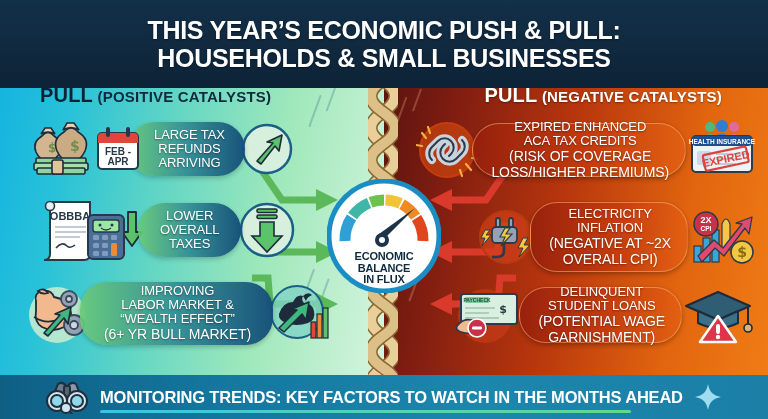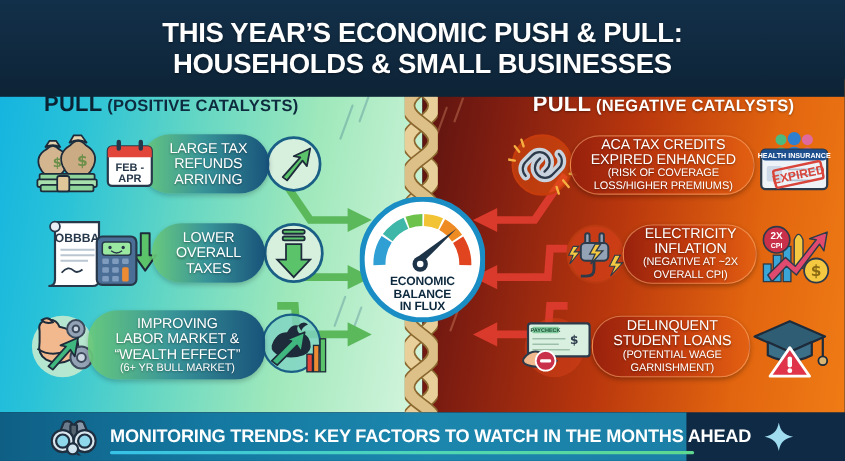--- a/index.html
+++ b/index.html
@@ -95,41 +95,41 @@
     background: linear-gradient(90deg, rgba(150,32,12,.92) 0%, rgba(196,60,14,.93) 55%, rgba(226,96,18,.92) 100%);
     border: 1.5px solid rgba(255,178,120,.55);
     box-shadow: 0 2px 5px rgba(0,0,0,.3);
   }
   .label {
     color: #ffffff; font-weight: normal; text-align: center;
     line-height: 1.08; text-shadow: 0 1px 2px rgba(0,0,0,.4);
     padding: 0 6px;
   }
   .label .l1 { font-size: 13px; display: block; letter-spacing: -.1px; }
-  .label .l2 { font-size: 10px; display: block; letter-spacing: -.1px; margin-top: 1px; }
+  .label .l2 { font-size: 14px; display: block; letter-spacing: -.1px; margin-top: 1px; }
 
   .art { flex: 0 0 auto; display: flex; align-items: center; justify-content: center; }
 
   
   .gauge-wrap {
     position: absolute; left: 327px; top: 107px;
     width: 114px; height: 114px; z-index: 30;
   }
   .gauge-text {
     position: absolute; left: 0; right: 0; top: 72px;
     text-align: center; color: #0e2a3e; font-weight: bold;
     font-size: 11px; line-height: 1.06; letter-spacing: -.2px;
   }
 
   
   .arrows { position: absolute; z-index: 20; }
 
   
   .footer {
-    position: absolute; left: 0; top: 375px; width: 624px; height: 44px;
+    position: absolute; left: 0; top: 375px; width: 768px; height: 44px;
     background: linear-gradient(90deg, #0f5f85 0%, #1478a0 30%, #1c86ad 62%, #1b7fa6 100%);
     display: flex; align-items: center; z-index: 40;
   }
   .footer .bino { margin-left: 46px; flex: 0 0 auto; }
   .footer .ftext {
     margin-left: 12px;
     color: #ffffff; font-weight: bold; font-size: 16.5px;
     letter-spacing: -.2px; white-space: nowrap;
     position: relative;
   }
@@ -379,22 +379,22 @@
               <path d="M14 13 L12 7"></path>
               <path d="M6 26 L0 25"></path>
             <path d="M50 44 L55 50"></path>
               <path d="M44 50 L46 56"></path>
               <path d="M56 38 L62 39"></path>
           </g>
         </svg>
       </div>
       <div class="pill pull" style="margin-left:-6px; padding-left:12px; padding-right:10px;">
         <div class="label">
+          <span class="l1">EXPIRED ENHANCED</span>
           <span class="l1">ACA TAX CREDITS</span>
-          <span class="l1">EXPIRED ENHANCED</span>
           <span class="l2">(RISK OF COVERAGE</span>
           <span class="l2">LOSS/HIGHER PREMIUMS)</span>
         </div>
       </div>
       <div class="art" style="margin-left:2px; margin-top:-4px;">
         <svg width="68" height="56" viewBox="0 0 68 56">
           <g>
             <circle cx="22" cy="7" r="5" fill="#4cb97f"></circle>
               <path d="M15 18 q7 -8 14 0 z" fill="#4cb97f"></path>
             <circle cx="34" cy="6" r="6" fill="#2f7fd0"></circle>
@@ -430,21 +430,21 @@
             <rect x="16" y="19" width="25" height="16" rx="4" fill="#93a3b5"></rect>
             <path d="M28 35 v8 q0 6 -7 6 h-5" fill="none" stroke-width="2.6"></path>
           </g>
           <path d="M29 20 L24 29 h5 l-4 9 l11 -12 h-6 l4 -6 z" fill="#f5c842" stroke="#2c3a4a" stroke-width="1.2"></path>
           <g fill="#f5c842" stroke="#2c3a4a" stroke-width="1">
             <path d="M9 22 L5 30 h4 l-3 8 l9 -11 h-5 l4 -5 z"></path>
             <path d="M47 30 L42 40 h5 l-4 9 l11 -12 h-6 l4 -7 z"></path>
           </g>
         </svg>
       </div>
-      <div class="pill pull" style="margin-left:-6px; padding-left:12px; padding-right:10px; height:54px;">
+      <div class="pill pull" style="margin-left:-6px; padding-left:12px; padding-right:10px; height:70px;">
         <div class="label">
           <span class="l1">ELECTRICITY</span>
           <span class="l1">INFLATION</span>
           <span class="l2">(NEGATIVE AT ~2X</span>
           <span class="l2">OVERALL CPI)</span>
         </div>
       </div>
       <div class="art" style="margin-left:2px;">
         <svg width="66" height="58" viewBox="0 0 66 58">
           <g stroke="#2c3a4a" stroke-width="1.2">

